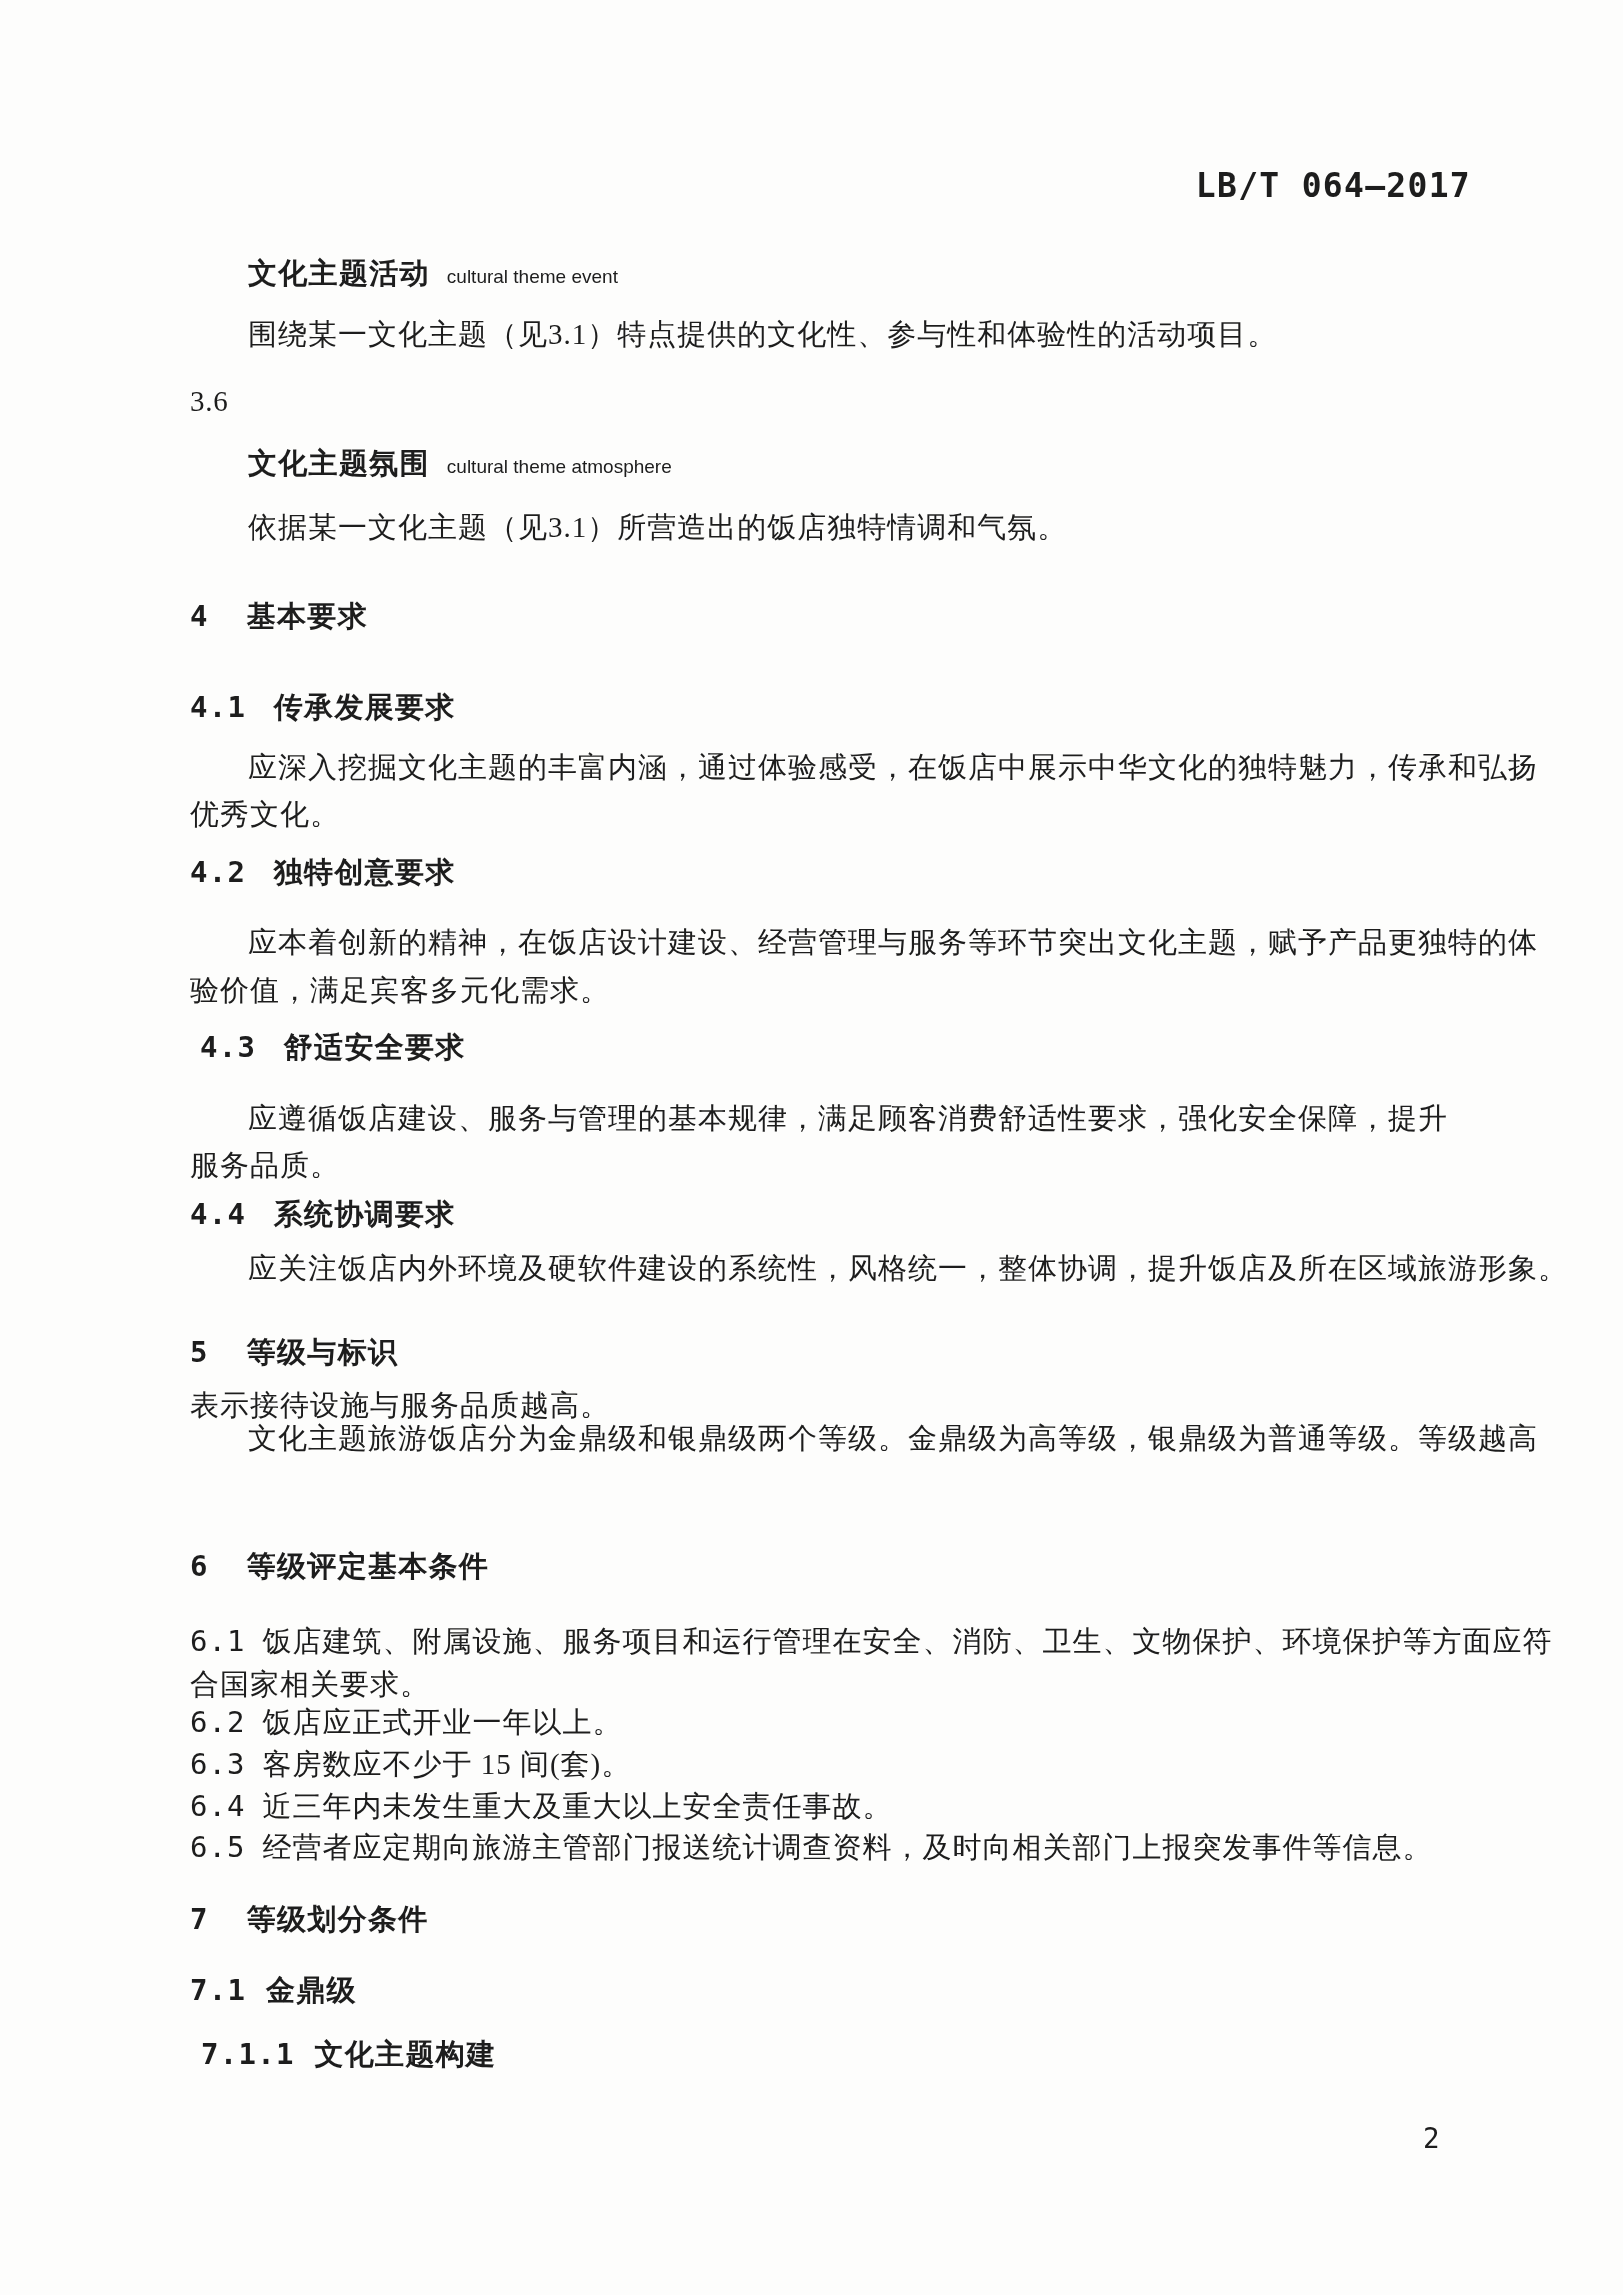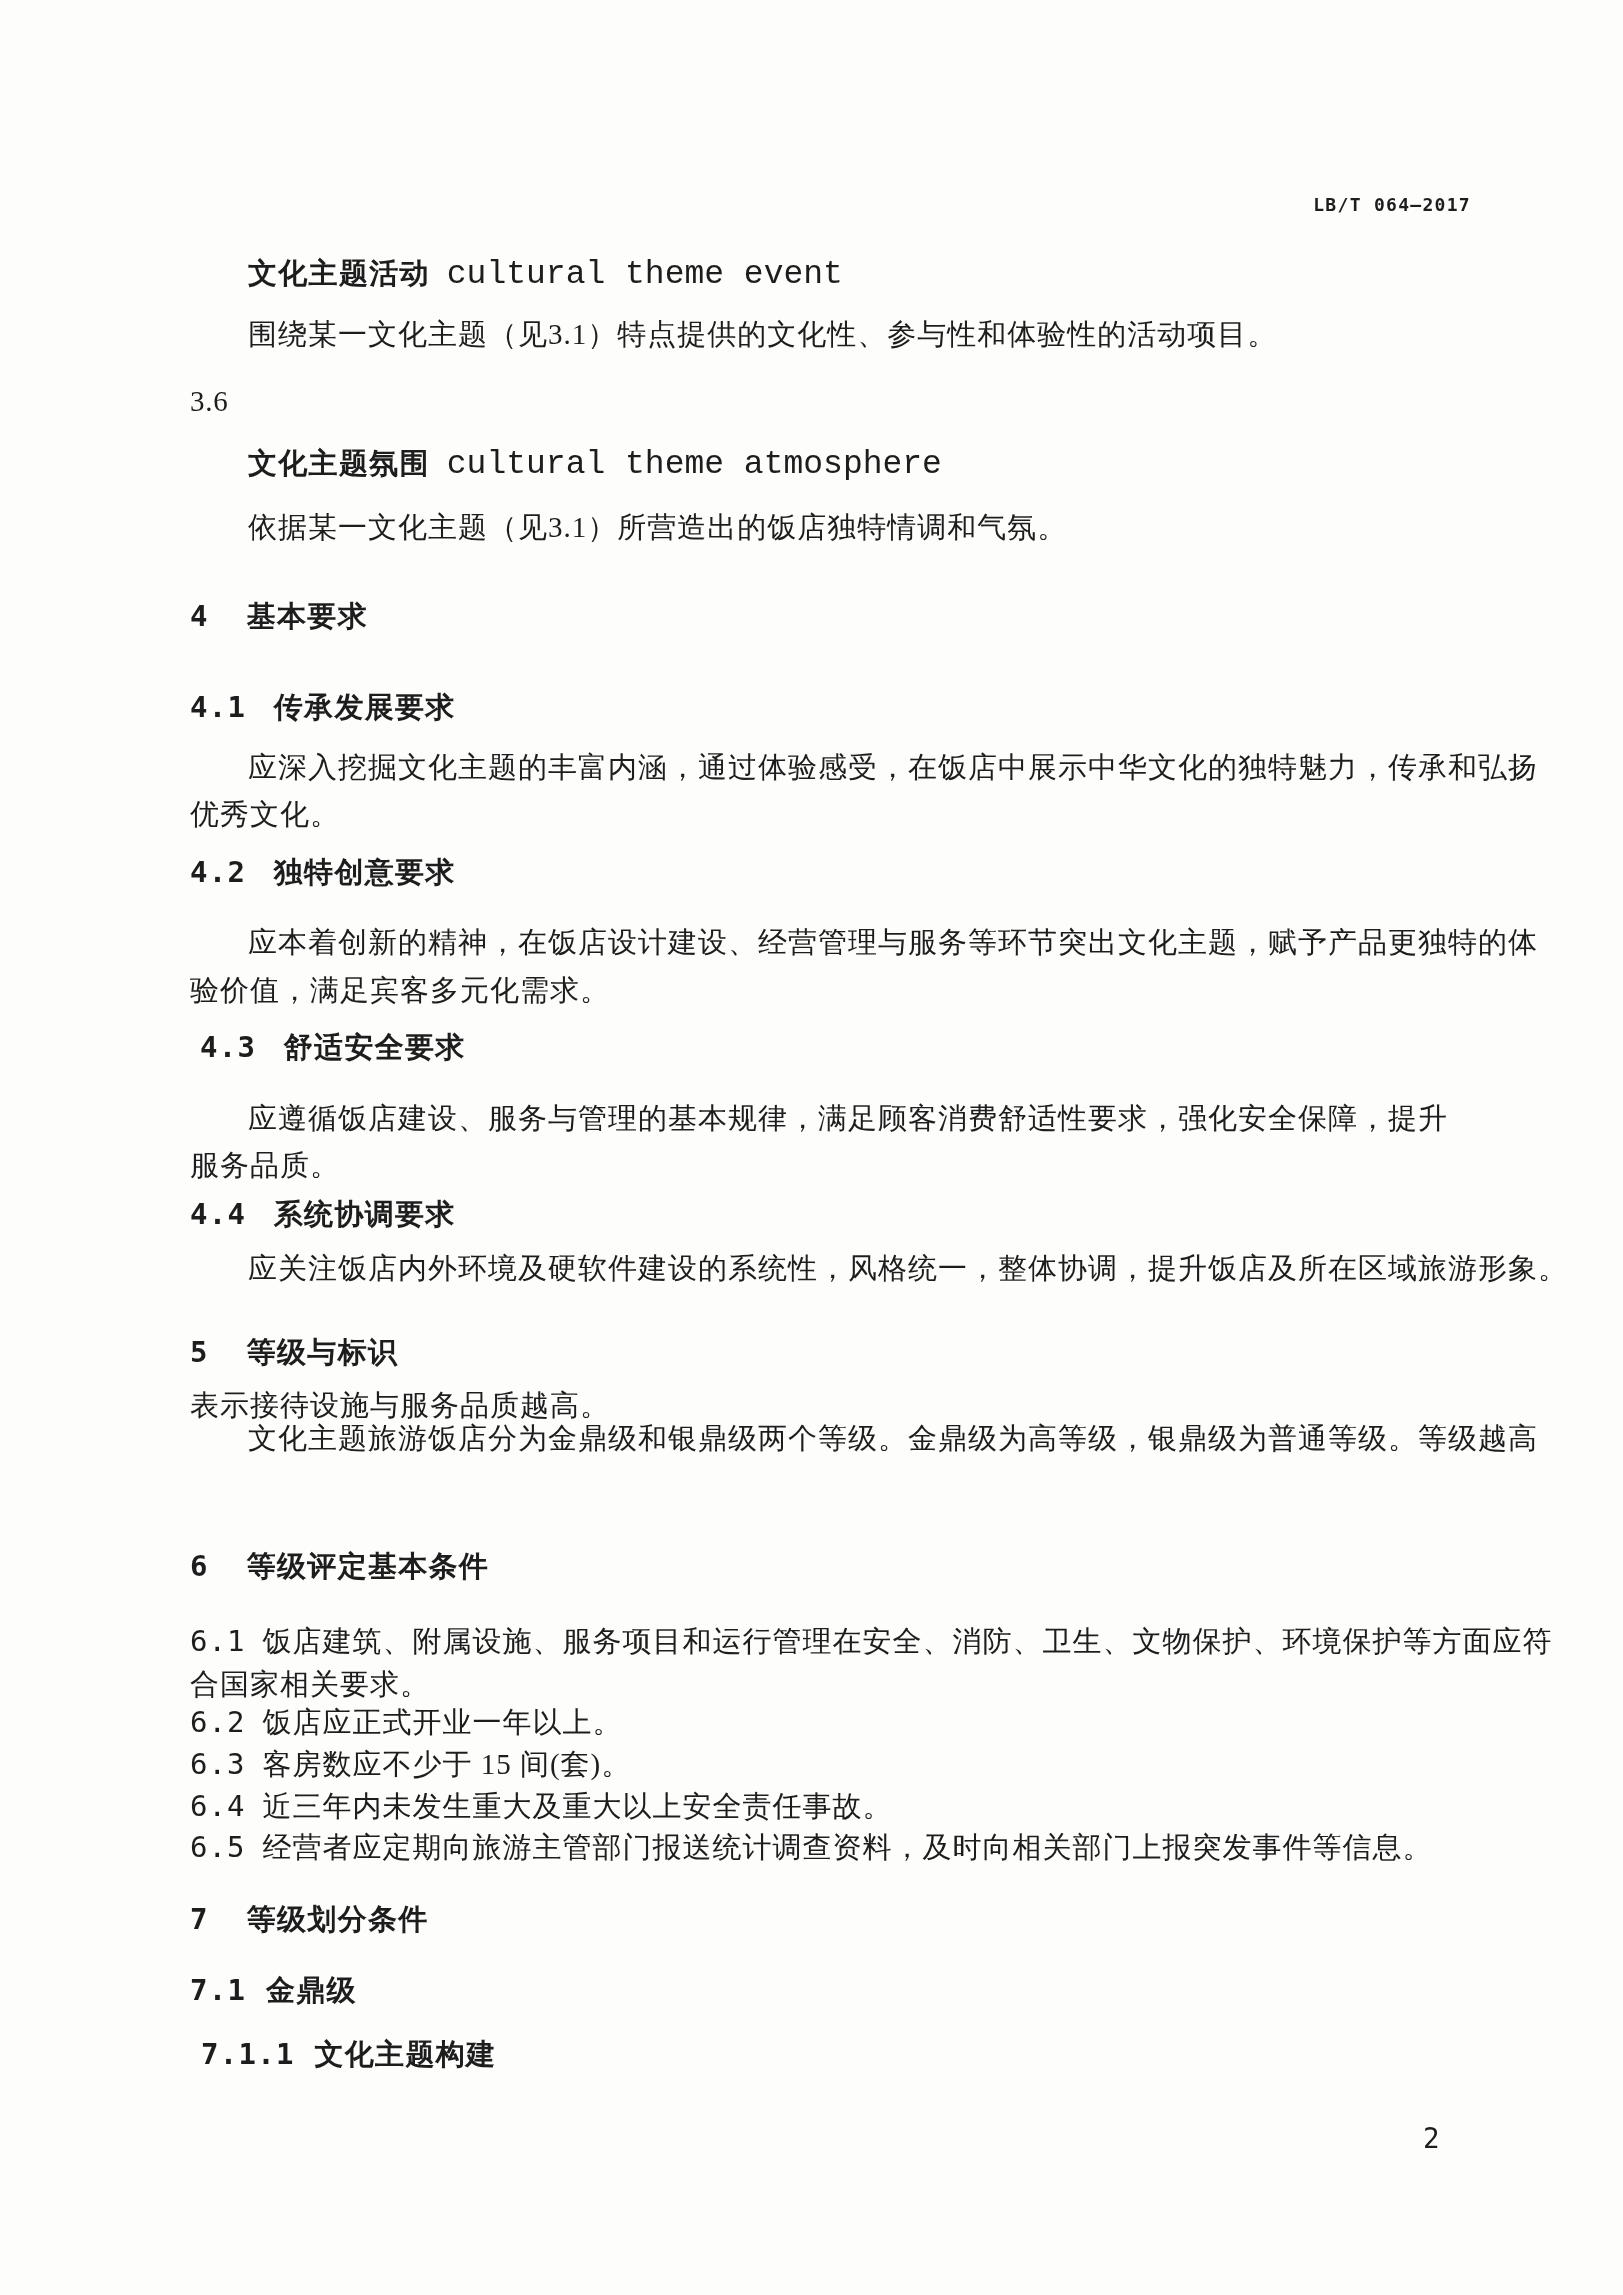--- a/index.html
+++ b/index.html
@@ -23,23 +23,23 @@
     font-size: 29px;
     line-height: 34px;
     letter-spacing: 0.7px;
   }
   
   .mono {
     font-family: Liberation Serif, serif;
   }
   .std-code {
     position: absolute;
-    top: 194px;
+    top: 166px;
     right: 152px;
-    font-size: 18px;
+    font-size: 33px;
     font-weight: 600;
     letter-spacing: 1.3px;
     font-family: "DejaVu Sans Mono", monospace;
   }
   
   .heading {
     font-family: "Liberation Sans", sans-serif;
     font-weight: 700;
     letter-spacing: 1.3px;
   }
@@ -51,22 +51,22 @@
   .h-l2 .num { margin-right: 27.5px; }
   .h-l3 .num { margin-right: 19.7px; }
   
   .term-name {
     font-family: "Liberation Sans", sans-serif;
     font-weight: 700;
     letter-spacing: 1.3px;
     margin-right: 17px;
   }
   .term-en {
-    font-family: Liberation Mono, monospace;
-    font-size: 33px;
+    font-family: Liberation Sans, sans-serif;
+    font-size: 19px;
     font-weight: 400;
     letter-spacing: 0;
   }
   .clause-num {
     font-family: "DejaVu Sans Mono", monospace;
     margin-right: 17px;
   }
   .body-text {
     letter-spacing: 1px;
   }

